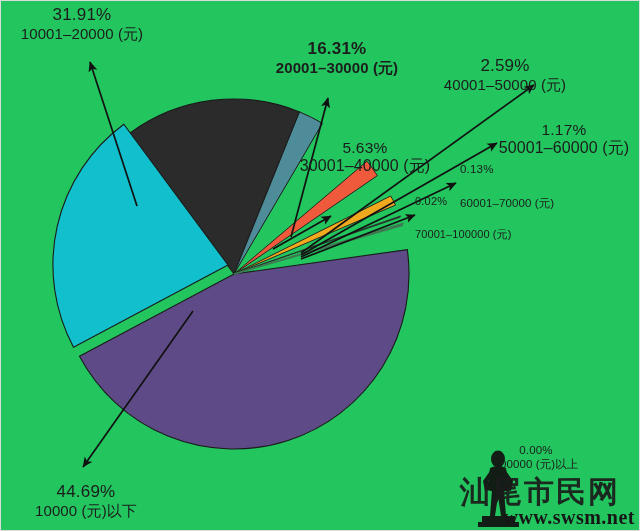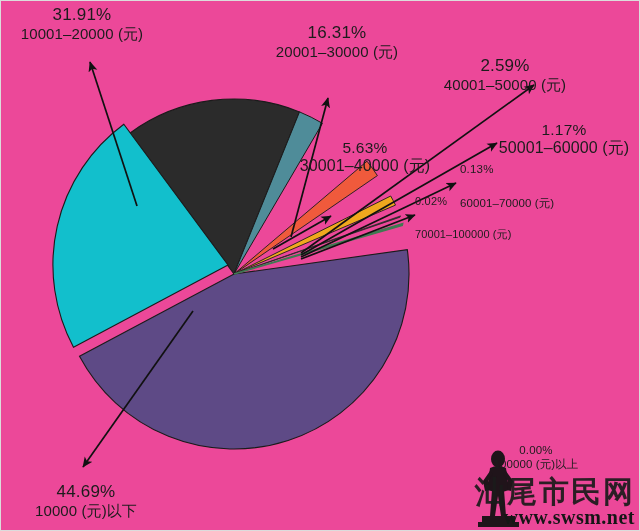--- a/index.html
+++ b/index.html
@@ -13,21 +13,21 @@
     font-family: "Liberation Sans", "DejaVu Sans", sans-serif;
     color: #1a1a1a;
     overflow: hidden;
     position: relative;
   }
   #stage {
     position: absolute;
     left: 0; top: 0;
     width: 640px;
     height: 531px;
-    background: #ec4899;
+    background: #22c55e;
     border: 1px solid #dcdcdc;
     box-sizing: border-box;
     overflow: hidden;
   }
   svg.chart-svg {
     position: absolute;
     left: 0; top: 0;
     width: 640px;
     height: 531px;
     display: block;
@@ -79,20 +79,21 @@
   }
   .wm-cn {
     font-family: "Liberation Serif", "DejaVu Serif", serif;
     font-size: 30px;
     font-weight: bold;
     color: #1b1b1b;
     letter-spacing: 2px;
     line-height: 1;
     display: block;
     opacity: 0.92;
+    text-align: center;
   }
   .wm-url {
     font-family: "Liberation Serif", "DejaVu Serif", serif;
     font-size: 20px;
     font-weight: bold;
     color: #161616;
     letter-spacing: 0.5px;
     line-height: 1.05;
     display: block;
   }
@@ -163,21 +164,21 @@
       <rect x="481" y="515" width="33" height="6"></rect>
       <rect x="477" y="521" width="41" height="5"></rect>
     </g>
   </svg>
 
   <div class="lbl big" style="left:6px; top:4px; width:150px;">
     <span class="pct">31.91%</span>
     <span class="rng">10001–20000 (元)</span>
   </div>
 
-  <div class="lbl big" style="left:256px; top:22px; width:160px;">
+  <div class="lbl big" style="left:256px; top:38px; width:160px;font-weight:bold;">
     <span class="pct">16.31%</span>
     <span class="rng">20001–30000 (元)</span>
   </div>
 
   <div class="lbl big" style="left:424px; top:22px; width:160px;margin-top:33px;">
     <span class="pct">2.59%</span>
     <span class="rng">40001–50000 (元)</span>
   </div>
 
   <div class="lbl mid" style="left:490px; top:100px; width:146px;margin-top:20px;">

